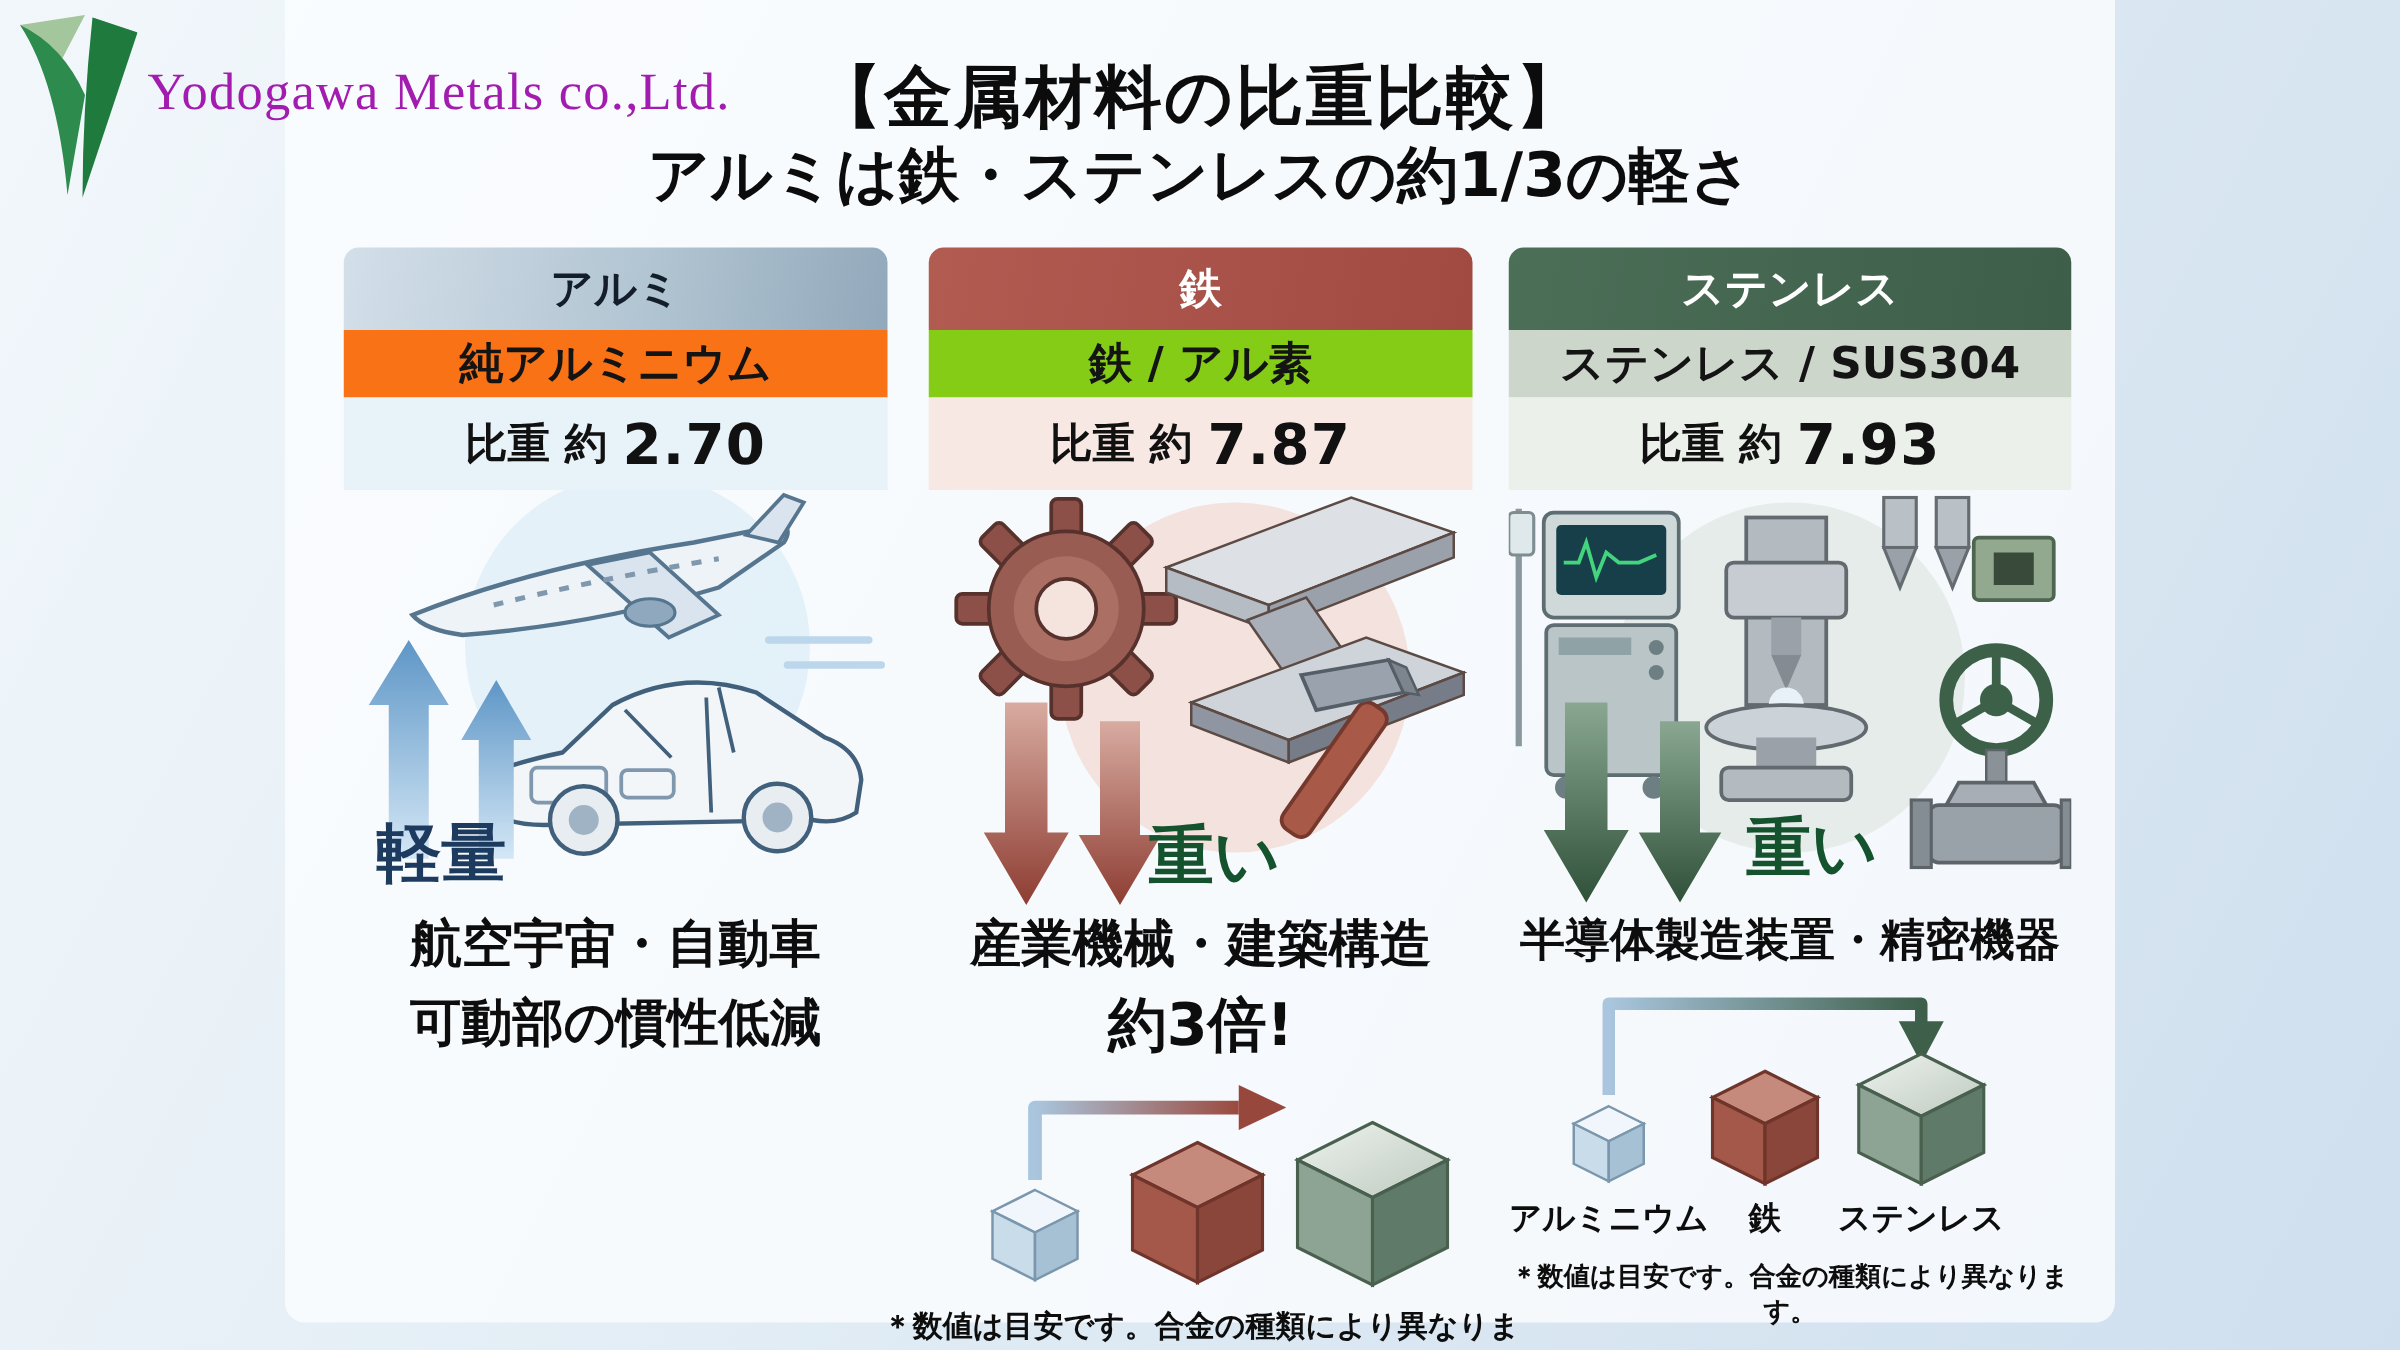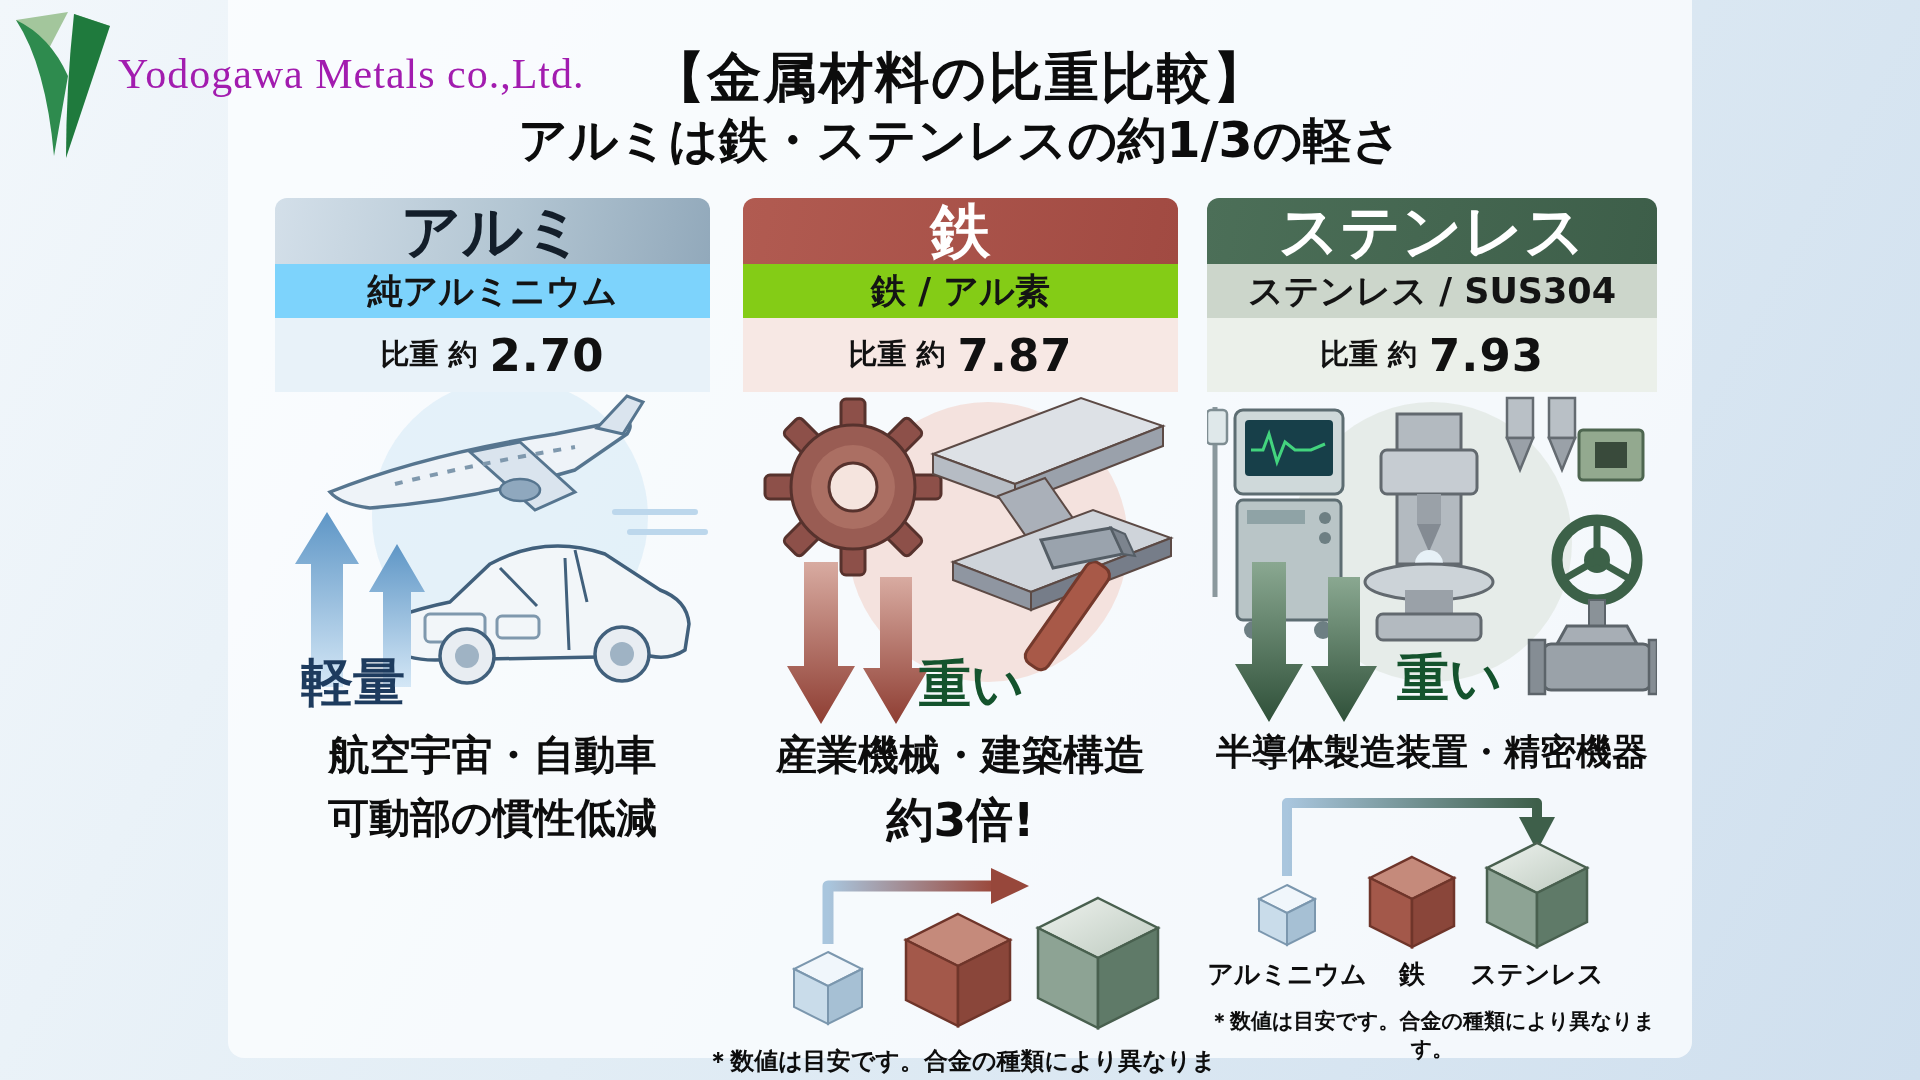--- a/index.html
+++ b/index.html
@@ -24,30 +24,30 @@
     font-size:54px; font-weight:900; letter-spacing:2px; color:#0c0c0c;
   }
   .subtitle {
     position:absolute; left:350px; width:1220px; top:108px; text-align:center;
     font-size:49px; font-weight:900; color:#0c0c0c;
   }
   
   .col { position:absolute; top:198px; width:435px; }
   .col-header {
     height:66px; line-height:66px; text-align:center;
-    font-size:60px; font-weight:900; border-radius:12px 12px 0 0;
+    font-size:34px; font-weight:900; border-radius:12px 12px 0 0;
   }
   .col-sub { height:54px; line-height:54px; text-align:center; font-size:35px; font-weight:800; color:#141414; }
   .col-density {
     height:74px; display:flex; align-items:center; justify-content:center; gap:12px;
   }
-  .density-label { font-size:29px; font-weight:800; }
+  .density-label { font-size:34px; font-weight:800; }
   .density-value { font-size:45px; font-weight:900; letter-spacing:1px; }
   .c-alu .col-header { background:linear-gradient(100deg,#d3dfe9 0%,#b2c5d2 55%,#92a9bb 100%); color:#131e2a; }
-  .c-alu .col-sub { background:#7dd3fc; }
+  .c-alu .col-sub { background:#f97316; }
   .c-alu .col-density { background:#e8f2f9; }
   .c-iron .col-header { background:linear-gradient(100deg,#b15b51 0%,#a14a42 100%); color:#fff; }
   .c-iron .col-sub { background:#84cc16; }
   .c-iron .col-density { background:#f7e8e4; }
   .c-sus .col-header { background:linear-gradient(100deg,#4c6f58 0%,#3d5e49 100%); color:#fff; }
   .c-sus .col-sub { background:#ccd6cb; }
   .c-sus .col-density { background:#ebf0ea; }
   .col-illus { position:relative; height:332px; }
   .weight-label { position:absolute; font-size:52px; font-weight:900; }
   .weight-light { left:26px; top:256px; color:#1d3b5e; }

